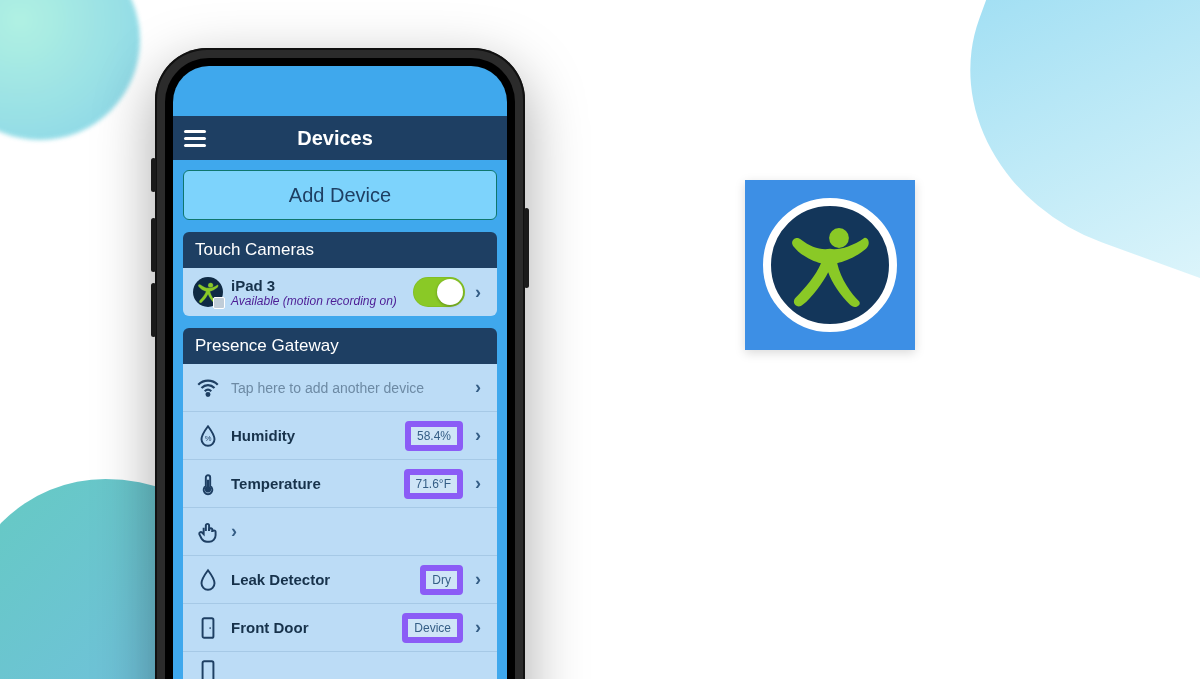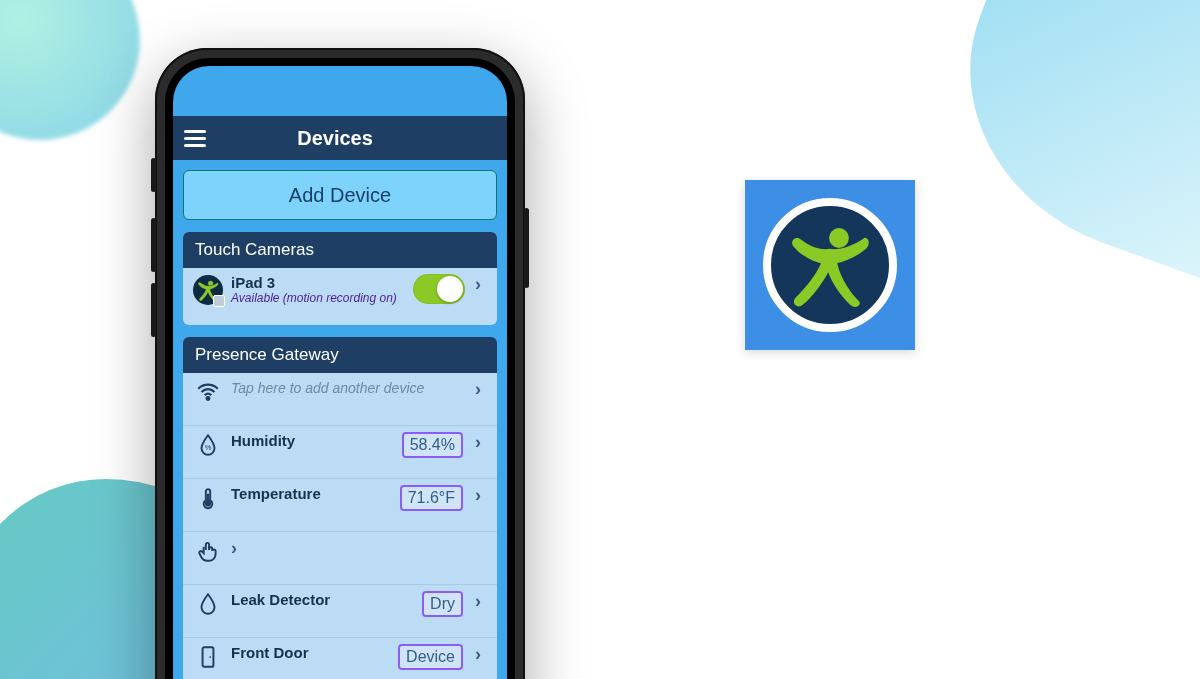--- a/index.html
+++ b/index.html
@@ -68,35 +68,35 @@
   }
 
   .section { margin-bottom:12px; }
   .sec-head {
     background:#1e3f63; color:#fff; font-size:17px; font-weight:400;
     padding:8px 12px; border-radius:6px 6px 0 0;
   }
   .sec-body { background:#bcdcf6; border-radius:0 0 6px 6px; overflow:hidden; }
 
   .row {
-    display:flex; min-height:48px; padding:6px 10px 20px 8px;
+    display:flex; align-items:center; min-height:48px; padding:6px 10px 6px 8px;
     border-bottom:1px solid #a6c9e6; cursor:pointer; position:relative;
     color:#1e3f63;
   }
   .row:last-child { border-bottom:none; }
   .row .ic { width:34px; display:flex; align-items:center; justify-content:center; flex-shrink:0; }
   .row .ic svg { width:26px; height:26px; stroke:#1e3f63; }
   .row .txt { flex:1; padding-left:6px; }
   .row .name { font-weight:700; font-size:15px; color:#17324b; }
   .row .sub  { font-size:12px; color:#4c1d95; font-style:italic; }
-  .row .hint { font-size:14px; color:#6d8aa4; font-style:italic; }
+  .row .hint { font-size:14px; color:#6d8aa4; }
   .chev { width:18px; text-align:center; color:#355e86; font-weight:700; font-size:18px; }
 
   .badge {
-    border:2px solid #8b5cf6; border-radius:4px; padding:2px 6px; font-size:16px;
+    border:6px solid #8b5cf6; border-radius:4px; padding:2px 6px; font-size:12px;
     color:#355e86; background:#cfe5f7; margin-right:6px;
   }
 
   .toggle {
     width:52px; height:30px; border-radius:15px; background:#8ac926; position:relative; margin-right:4px; cursor:pointer;
     box-shadow: inset 0 0 0 1px rgba(0,0,0,.05);
   }
   .toggle .knob { position:absolute; right:2px; top:2px; width:26px; height:26px; background:#fff; border-radius:50%; box-shadow:0 1px 3px rgba(0,0,0,.3); }
 
   .cam-avatar {

